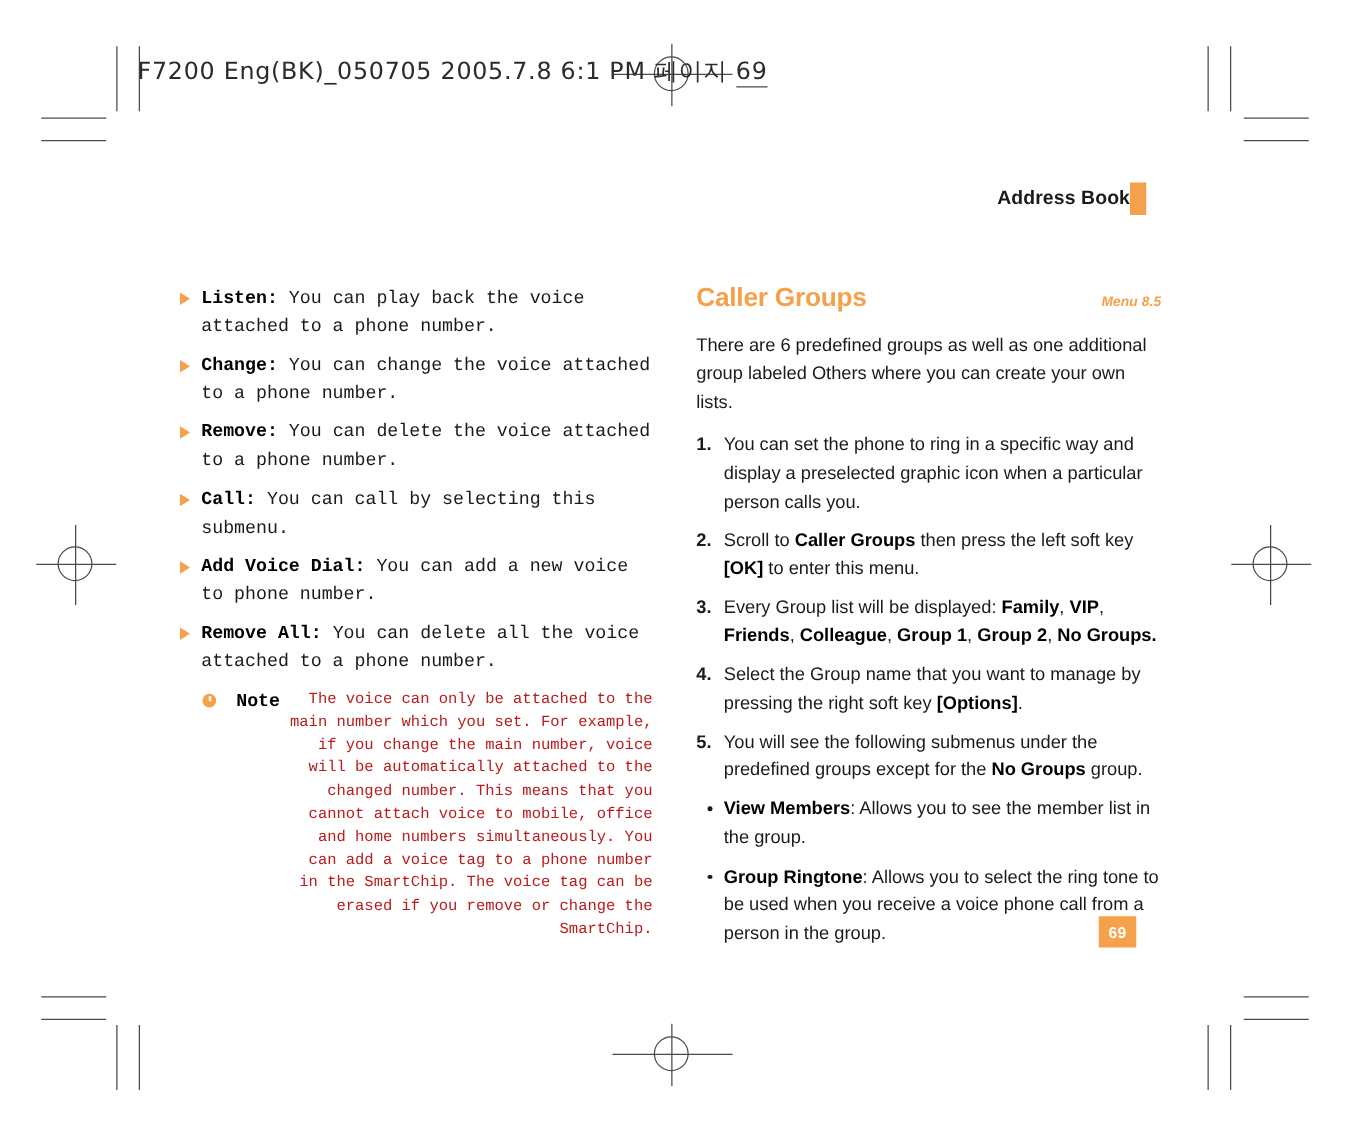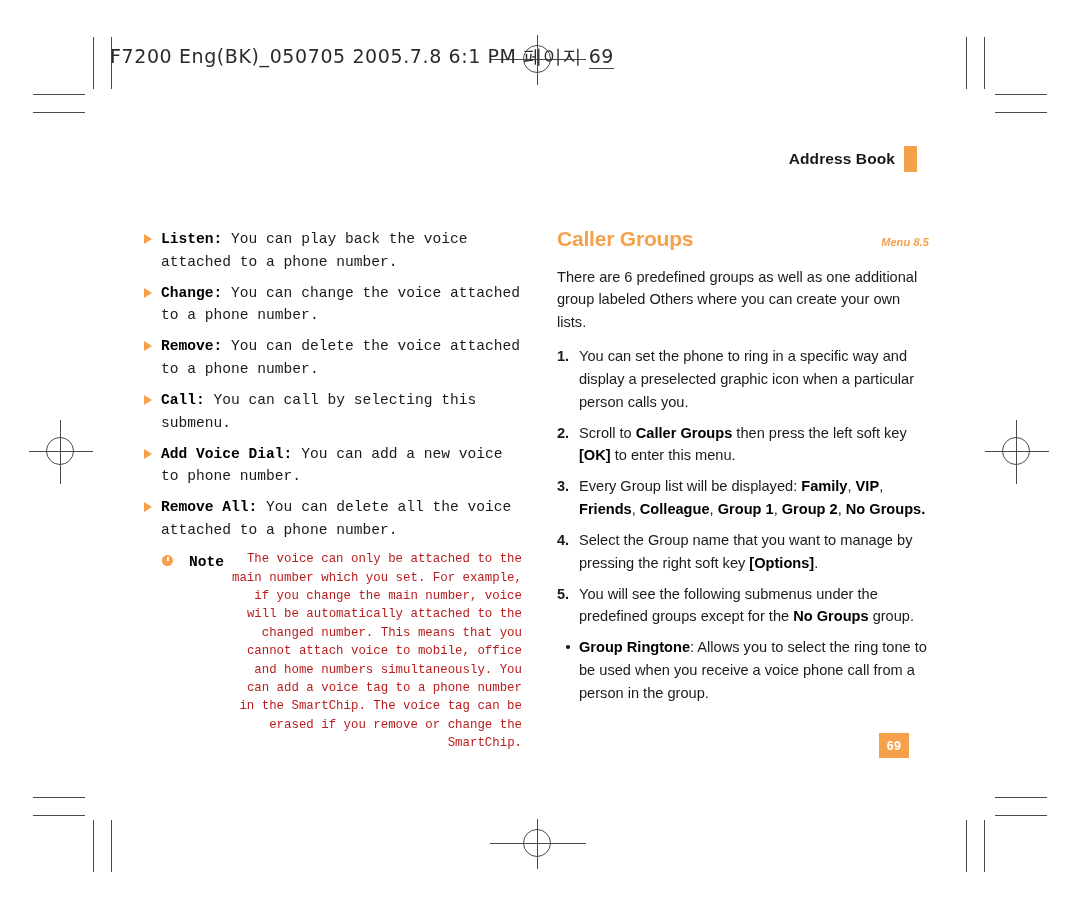--- a/index.html
+++ b/index.html
@@ -79,21 +79,21 @@
     padding-bottom: 1px;
   }
 
   
   #running-head {
     position: absolute;
     right: 163px;
     top: 146px;
     display: flex;
     align-items: center;
-    gap: 9px;
+    gap: 0;
     justify-content: flex-end;
   }
   #running-head .rh-text {
     font-size: 15.5px;
     font-weight: bold;
     color: #1a1a1a;
     letter-spacing: 0.1px;
   }
   #running-head .rh-bar {
     width: 13px;
@@ -377,20 +377,24 @@
       </div>
       <div class="step">
         <span class="num">5.</span>
         <span>You will see the following submenus under the predefined groups except for the <b>No Groups</b> group.</span>
       </div>
     </div>
 
     <div style="margin-top:4px;">
       <div class="dot-item">
         <span class="dot"></span>
+        <span><b>View Members</b>: Allows you to see the member list in the group.</span>
+      </div>
+      <div class="dot-item">
+        <span class="dot"></span>
         <span><b>Group Ringtone</b>: Allows you to select the ring tone to be used when you receive a voice phone call from a person in the group.</span>
       </div>
     </div>
 
   </div>
 
   <div id="page-number">69</div>
 
 </div>
 

